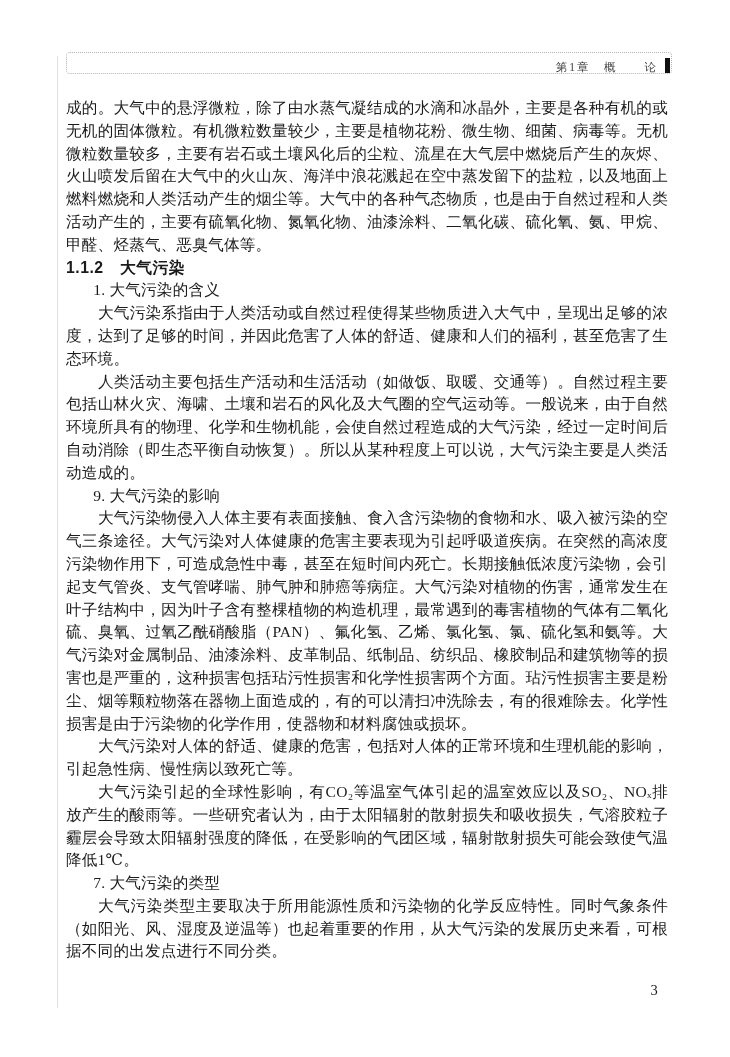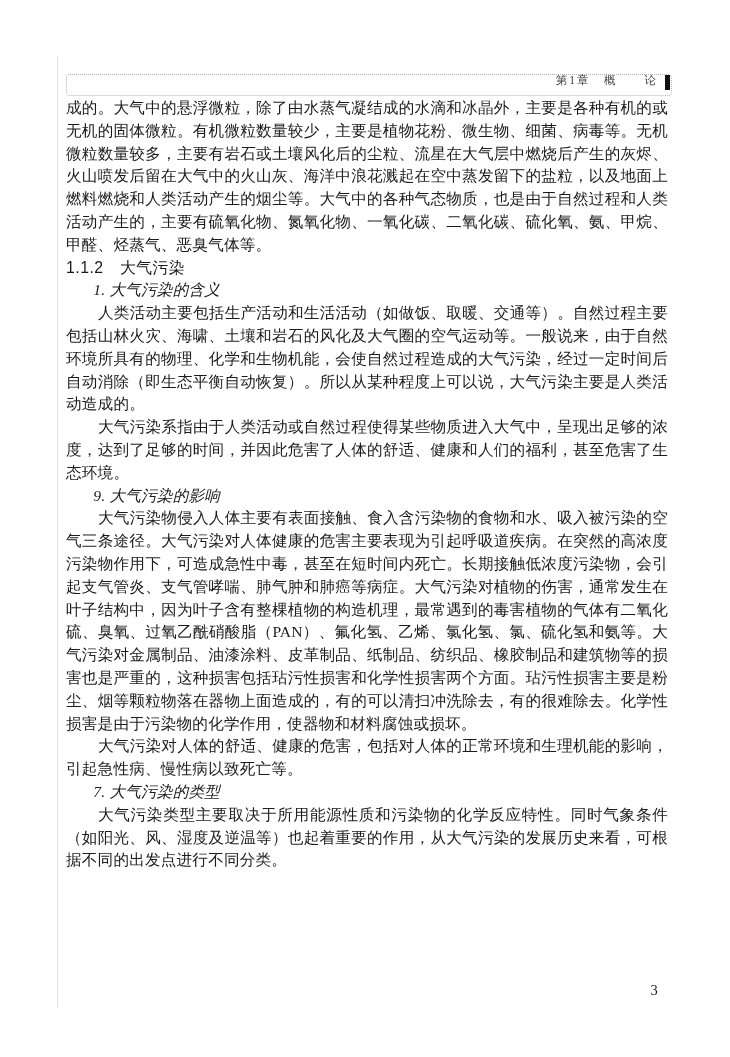--- a/index.html
+++ b/index.html
@@ -22,28 +22,28 @@
     left: 57px;
     top: 56px;
     width: 1px;
     height: 952px;
     background: #e0e0e0;
   }
   
   .running-header {
     position: absolute;
     left: 66px;
-    top: 74px;
+    top: 52px;
     width: 606px;
     height: 22px;
     box-sizing: border-box;
     border: 1px dotted #b3b3b3;
     border-radius: 4px;
     display: flex;
-    align-items: flex-start;
+    align-items: flex-end;
     justify-content: flex-end;
     padding-right: 1px;
   }
   .header-text {
     font-size: 11.5px;
     letter-spacing: 2px;
     color: #3c3c3c;
     white-space: pre;
     line-height: 1;
   }
@@ -61,24 +61,24 @@
     top: 97px;
     width: 602px;
     font-size: 15.6px;
     line-height: 22.8px;
     text-align: justify;
     letter-spacing: 0.2px;
   }
   .blk { margin: 0; }
   .blk.continuation { text-indent: 0; }
   .blk.para { text-indent: 2.05em; }
-  .blk.numbered { text-indent: 1.75em; font-style: italic; }
+  .blk.numbered { text-indent: 1.75em; }
   .blk.heading {
     font-family: "Liberation Sans", "DejaVu Sans", sans-serif;
-    font-weight: normal;
+    font-weight: bold;
     font-size: 15.8px;
     text-indent: 0;
     letter-spacing: 0.5px;
   }
   .page-number {
     position: absolute;
     left: 644px;
     top: 982px;
     width: 20px;
     text-align: center;
@@ -92,26 +92,27 @@
 
 <div class="page">
   <div class="scan-gutter"></div>
 
   <div class="running-header">
     <span class="header-text">第1章　概　　论</span>
     <span class="header-bar"></span>
   </div>
 
   <div class="body-col">
-      <p class="blk continuation">成的。大气中的悬浮微粒，除了由水蒸气凝结成的水滴和冰晶外，主要是各种有机的或无机的固体微粒。有机微粒数量较少，主要是植物花粉、微生物、细菌、病毒等。无机微粒数量较多，主要有岩石或土壤风化后的尘粒、流星在大气层中燃烧后产生的灰烬、火山喷发后留在大气中的火山灰、海洋中浪花溅起在空中蒸发留下的盐粒，以及地面上燃料燃烧和人类活动产生的烟尘等。大气中的各种气态物质，也是由于自然过程和人类活动产生的，主要有硫氧化物、氮氧化物、一氧化碳、二氧化碳、硫化氧、氨、甲烷、甲醛、烃蒸气、恶臭气体等。</p>
+      <p class="blk continuation">成的。大气中的悬浮微粒，除了由水蒸气凝结成的水滴和冰晶外，主要是各种有机的或无机的固体微粒。有机微粒数量较少，主要是植物花粉、微生物、细菌、病毒等。无机微粒数量较多，主要有岩石或土壤风化后的尘粒、流星在大气层中燃烧后产生的灰烬、火山喷发后留在大气中的火山灰、海洋中浪花溅起在空中蒸发留下的盐粒，以及地面上燃料燃烧和人类活动产生的烟尘等。大气中的各种气态物质，也是由于自然过程和人类活动产生的，主要有硫氧化物、氮氧化物、油漆涂料、二氧化碳、硫化氧、氨、甲烷、甲醛、烃蒸气、恶臭气体等。</p>
       <p class="blk heading">1.1.2　大气污染</p>
       <p class="blk numbered">1. 大气污染的含义</p>
+      <p class="blk para">大气污染系指由于人类活动或自然过程使得某些物质进入大气中，呈现出足够的浓度，达到了足够的时间，并因此危害了人体的舒适、健康和人们的福利，甚至危害了生态环境。</p>
       <p class="blk para">人类活动主要包括生产活动和生活活动（如做饭、取暖、交通等）。自然过程主要包括山林火灾、海啸、土壤和岩石的风化及大气圈的空气运动等。一般说来，由于自然环境所具有的物理、化学和生物机能，会使自然过程造成的大气污染，经过一定时间后自动消除（即生态平衡自动恢复）。所以从某种程度上可以说，大气污染主要是人类活动造成的。</p>
-      <p class="blk para">大气污染系指由于人类活动或自然过程使得某些物质进入大气中，呈现出足够的浓度，达到了足够的时间，并因此危害了人体的舒适、健康和人们的福利，甚至危害了生态环境。</p>
       <p class="blk numbered">9. 大气污染的影响</p>
       <p class="blk para">大气污染物侵入人体主要有表面接触、食入含污染物的食物和水、吸入被污染的空气三条途径。大气污染对人体健康的危害主要表现为引起呼吸道疾病。在突然的高浓度污染物作用下，可造成急性中毒，甚至在短时间内死亡。长期接触低浓度污染物，会引起支气管炎、支气管哮喘、肺气肿和肺癌等病症。大气污染对植物的伤害，通常发生在叶子结构中，因为叶子含有整棵植物的构造机理，最常遇到的毒害植物的气体有二氧化硫、臭氧、过氧乙酰硝酸脂（PAN）、氟化氢、乙烯、氯化氢、氯、硫化氢和氨等。大气污染对金属制品、油漆涂料、皮革制品、纸制品、纺织品、橡胶制品和建筑物等的损害也是严重的，这种损害包括玷污性损害和化学性损害两个方面。玷污性损害主要是粉尘、烟等颗粒物落在器物上面造成的，有的可以清扫冲洗除去，有的很难除去。化学性损害是由于污染物的化学作用，使器物和材料腐蚀或损坏。</p>
       <p class="blk para">大气污染对人体的舒适、健康的危害，包括对人体的正常环境和生理机能的影响，引起急性病、慢性病以致死亡等。</p>
+      <p class="blk para">大气污染引起的全球性影响，有CO₂等温室气体引起的温室效应以及SO₂、NOₓ排放产生的酸雨等。一些研究者认为，由于太阳辐射的散射损失和吸收损失，气溶胶粒子霾层会导致太阳辐射强度的降低，在受影响的气团区域，辐射散射损失可能会致使气温降低1℃。</p>
       <p class="blk numbered">7. 大气污染的类型</p>
       <p class="blk para">大气污染类型主要取决于所用能源性质和污染物的化学反应特性。同时气象条件（如阳光、风、湿度及逆温等）也起着重要的作用，从大气污染的发展历史来看，可根据不同的出发点进行不同分类。</p>
     </div>
 
   <div class="page-number">3</div>
 </div>
 
 </body></html>

